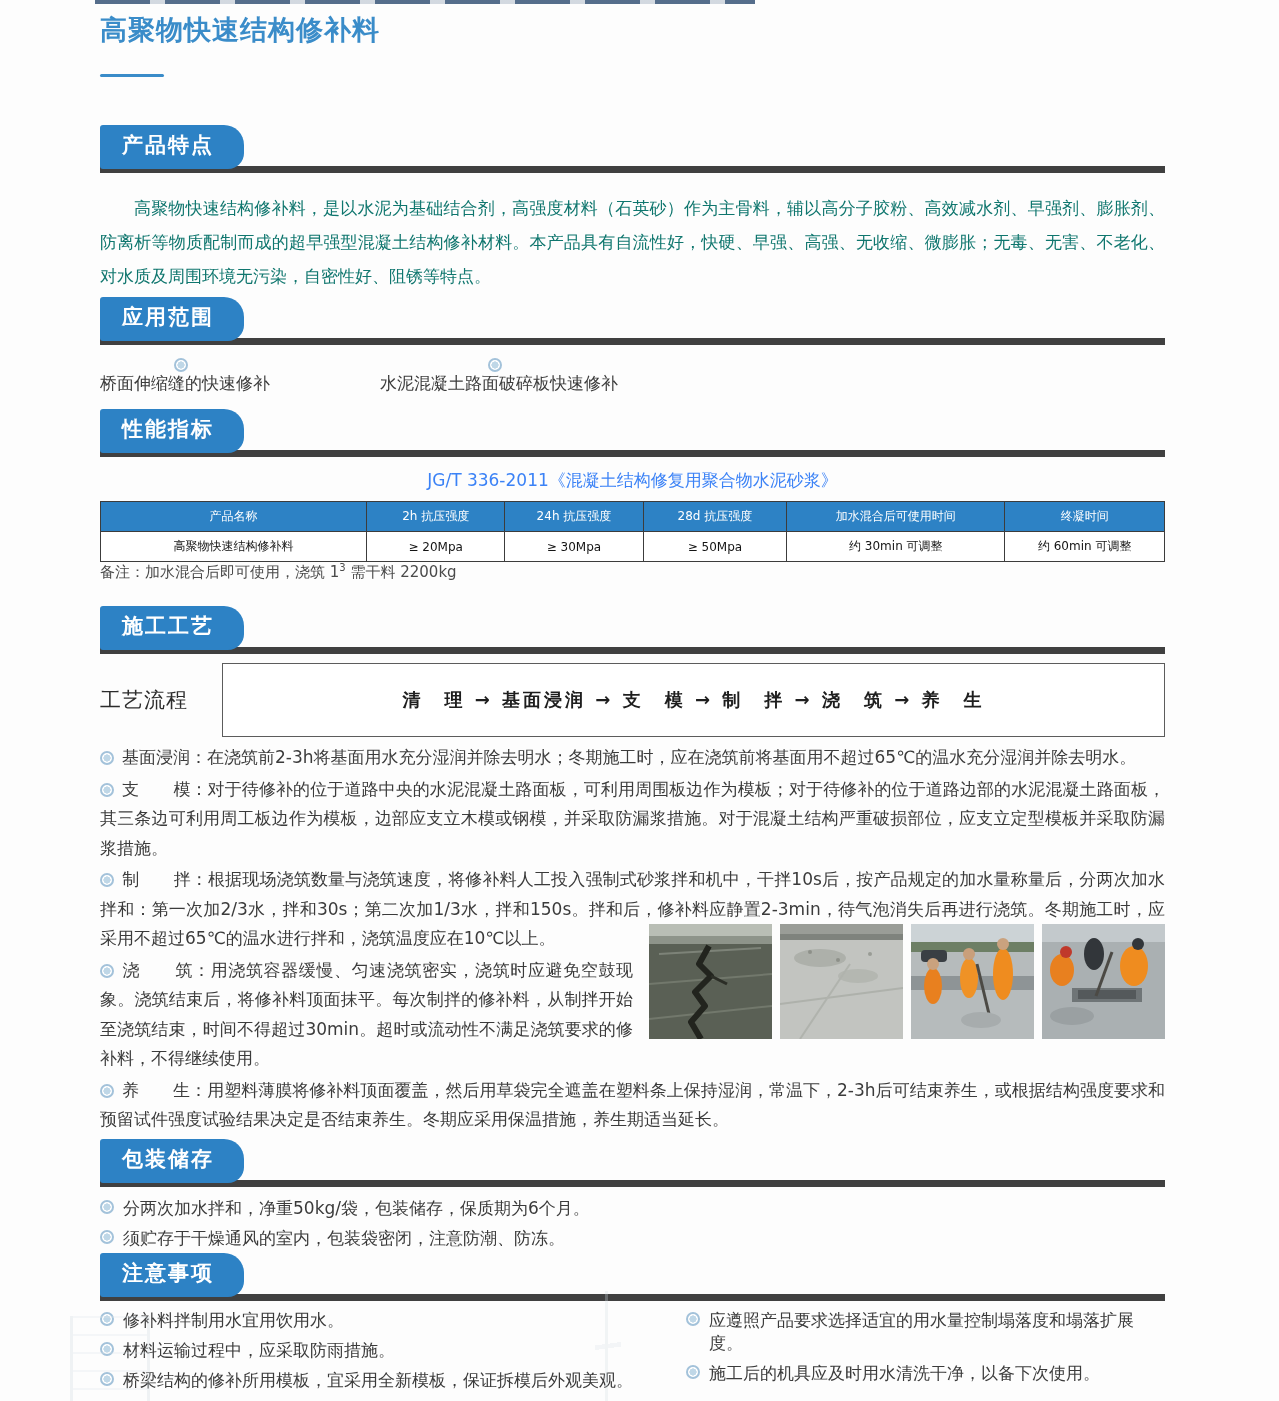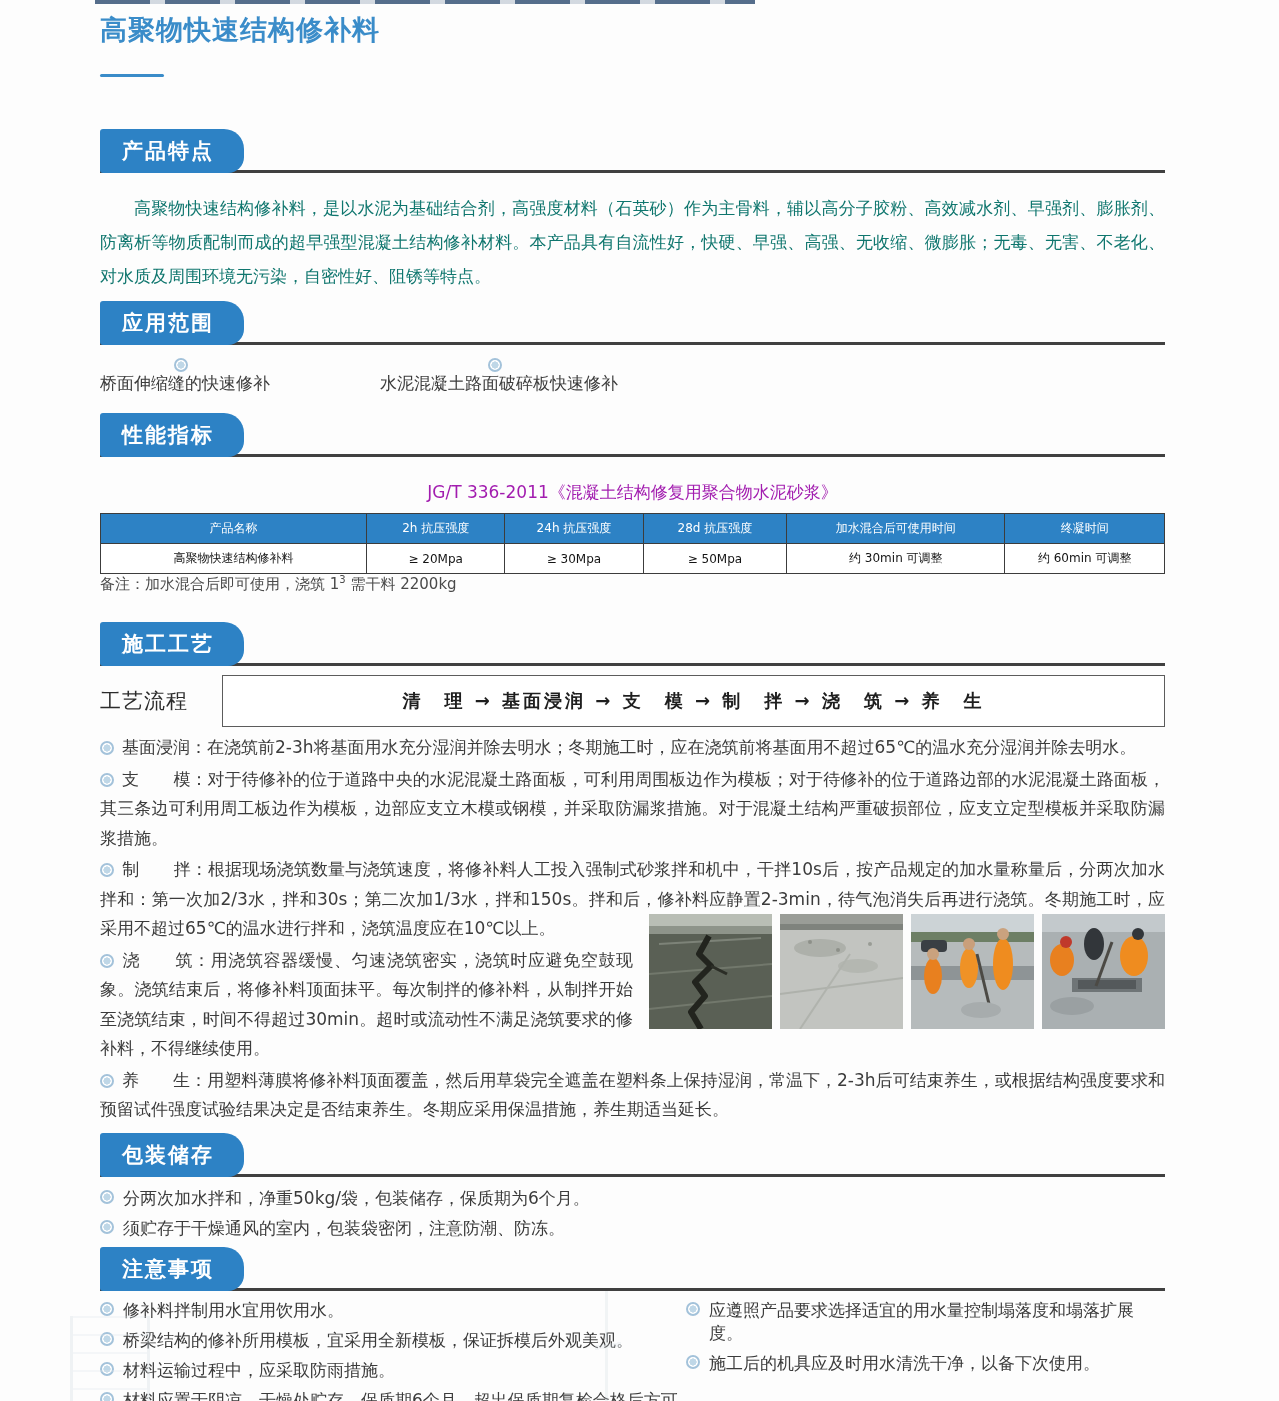--- a/index.html
+++ b/index.html
@@ -18,21 +18,21 @@
     background:repeating-linear-gradient(90deg,#2b4a6f 0 55px, rgba(43,74,111,.25) 55px 70px);
     opacity:.8;
   }
 
   .doc-title {
     margin-top:12px;
     font-size:27px; font-weight:bold; color:#3a8cc9; letter-spacing:1px;
   }
   .title-underline { width:64px; height:3px; background:#3a8cc9; margin-top:26px; border-radius:2px; }
 
-  .sec-head { position:relative; border-bottom:3px solid #404040; height:44px; }
+  .sec-head { position:relative; border-bottom:7px solid #404040; height:44px;font-family:Liberation Mono, monospace; }
   .sec-tab {
     position:absolute; left:0; bottom:-3px;
     background:#2d82c5; color:#fff;
     font-size:21px; font-weight:bold; letter-spacing:2px;
     padding:0 30px 0 22px; height:44px; line-height:44px;
     border-radius:3px 20px 16px 3px;
     display:inline-block;
   }
 
   .features-body {
@@ -47,40 +47,40 @@
     border:2px solid #a3c2da;
     background:radial-gradient(circle,#bfd7e7 0 3.5px,#ffffff 3.6px);
     margin-right:9px; vertical-align:-2px;
   }
 
   .app-items { display:flex; margin-top:12px; }
   .app-item { display:flex; align-items:center; font-size:17px; color:#3b3b3b;flex-direction:column; }
   .app-item + .app-item { margin-left:110px; }
   .app-item .blt { margin-top:1px; }
 
-  .std-line { margin-top:24px; text-align:center; font-size:17px; color:#a21caf; }
+  .std-line { margin-top:12px; text-align:center; font-size:17px; color:#3b82f6; }
 
   table.perf { width:100%; border-collapse:collapse; margin-top:9px; font-size:12px; table-layout:fixed; }
   table.perf th {
     background:#2d82c5; color:#fff; font-weight:normal;
     border:1px solid #3c3c3c; padding:5px 3px; height:30px;
   }
   table.perf td {
     border:1px solid #3c3c3c; text-align:center; padding:5px 3px;
     color:#141414; height:30px; background:#fff;
   }
   .perf-note { font-size:15px; color:#4a4a4a; }
   .perf-note sup { font-size:10px; }
 
   .flow-row { display:flex; align-items:center; margin-top:9px; }
   .flow-label { font-size:21px; color:#2c2c2c; width:122px; flex:none; letter-spacing:1px; }
   .flow-box {
     flex:1; border:1px solid #5c5c5c; background:#fff;
     text-align:center; font-weight:bold; font-size:18px; color:#1e1e1e;
-    padding:13px 0; letter-spacing:3px;
+    padding:24px 0; letter-spacing:3px;
   }
 
   .steps { margin-top:6px; }
   .step { font-size:17px; line-height:29.5px; text-align:justify; color:#3b3b3b; margin-bottom:2px; }
   .step .blt { margin-right:8px; }
 
   .photos {
     float:right; width:516px; margin:-32px 0 8px 16px;
     display:flex; gap:8px;
   }
@@ -281,25 +281,25 @@
     <span class="sec-tab">注意事项</span>
   </div>
   <div class="notes-cols">
     <ul class="notes-col notes-left">
       <li>
           <span class="blt"></span>
           <span>修补料拌制用水宜用饮用水。</span>
         </li>
       <li>
           <span class="blt"></span>
+          <span>材料运输过程中，应采取防雨措施。</span>
+        </li>
+      <li>
+          <span class="blt"></span>
           <span>桥梁结构的修补所用模板，宜采用全新模板，保证拆模后外观美观。</span>
-        </li>
-      <li>
-          <span class="blt"></span>
-          <span>材料运输过程中，应采取防雨措施。</span>
         </li>
       <li>
           <span class="blt"></span>
           <span>材料应置于阴凉、干燥处贮存，保质期6个月，超出保质期复检合格后方可使用。</span>
         </li>
 
     </ul>
     <ul class="notes-col notes-right">
       <li>
           <span class="blt"></span>

